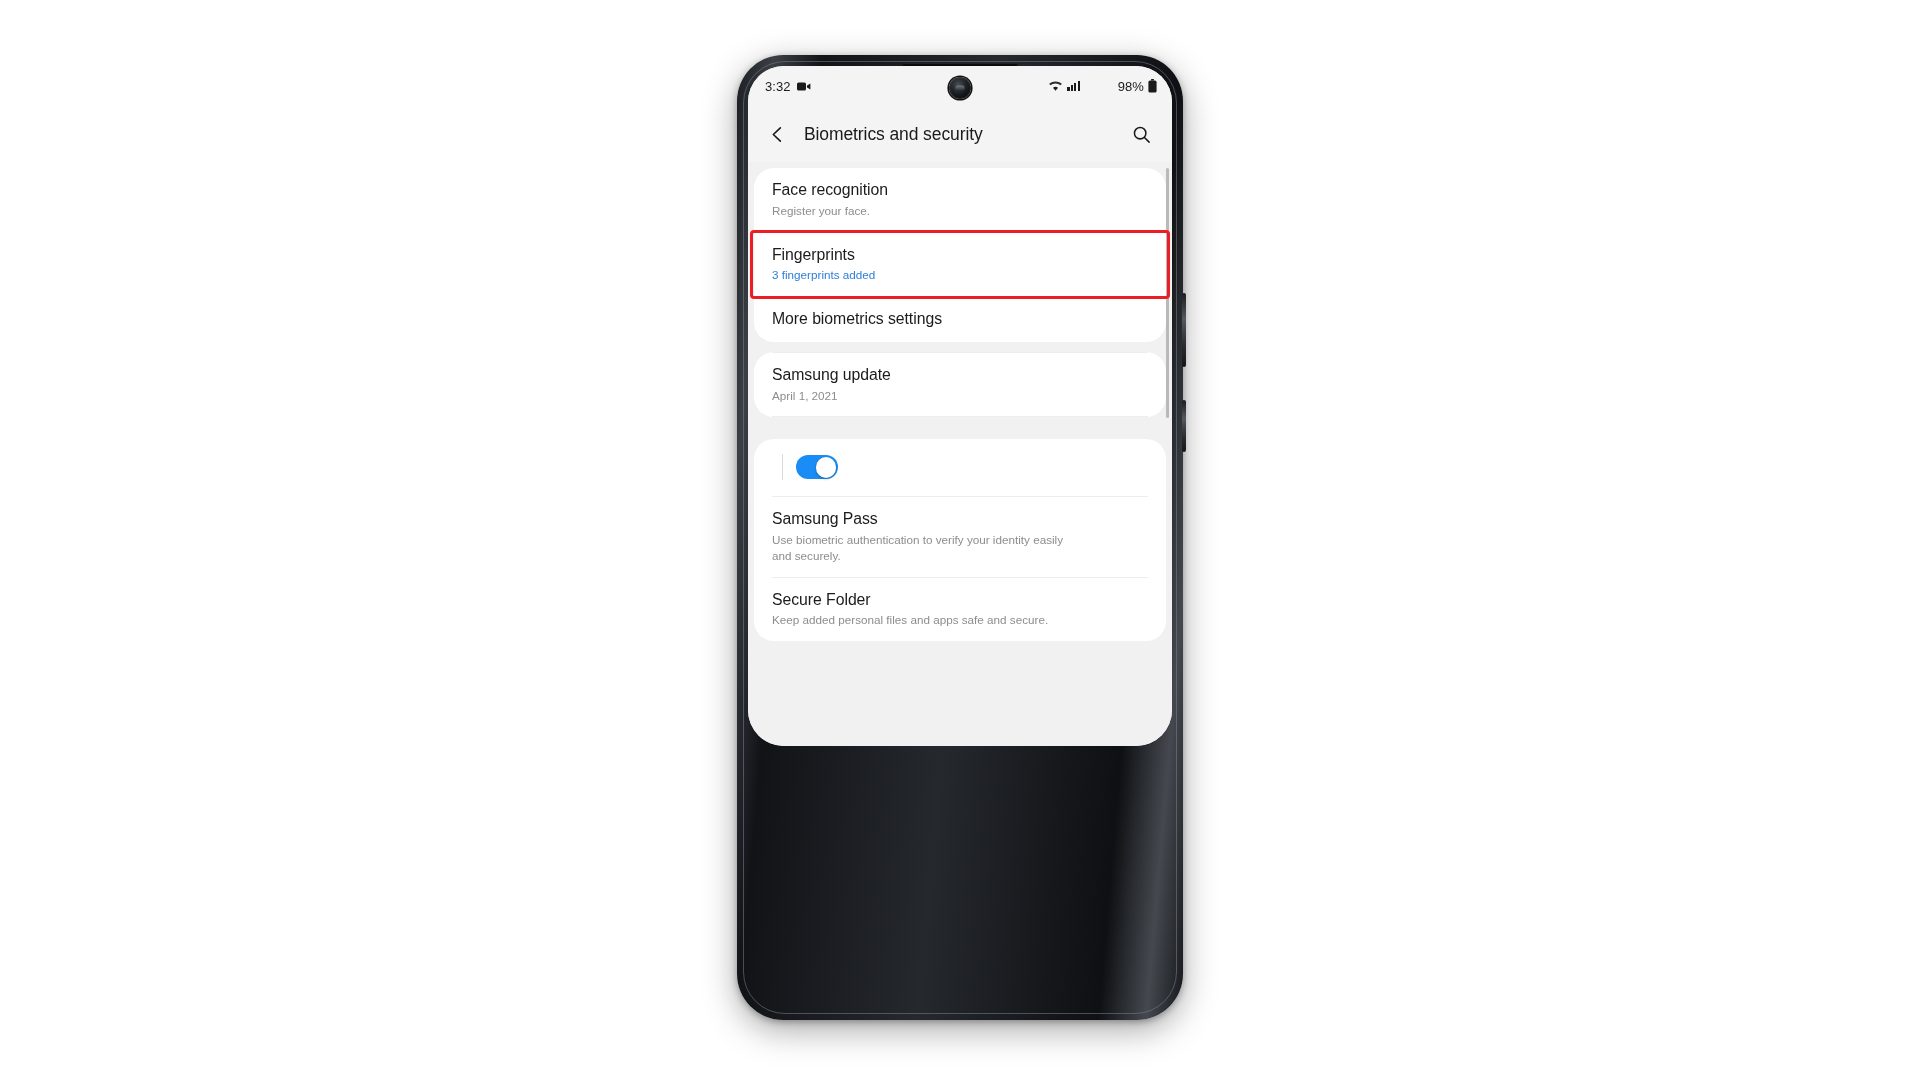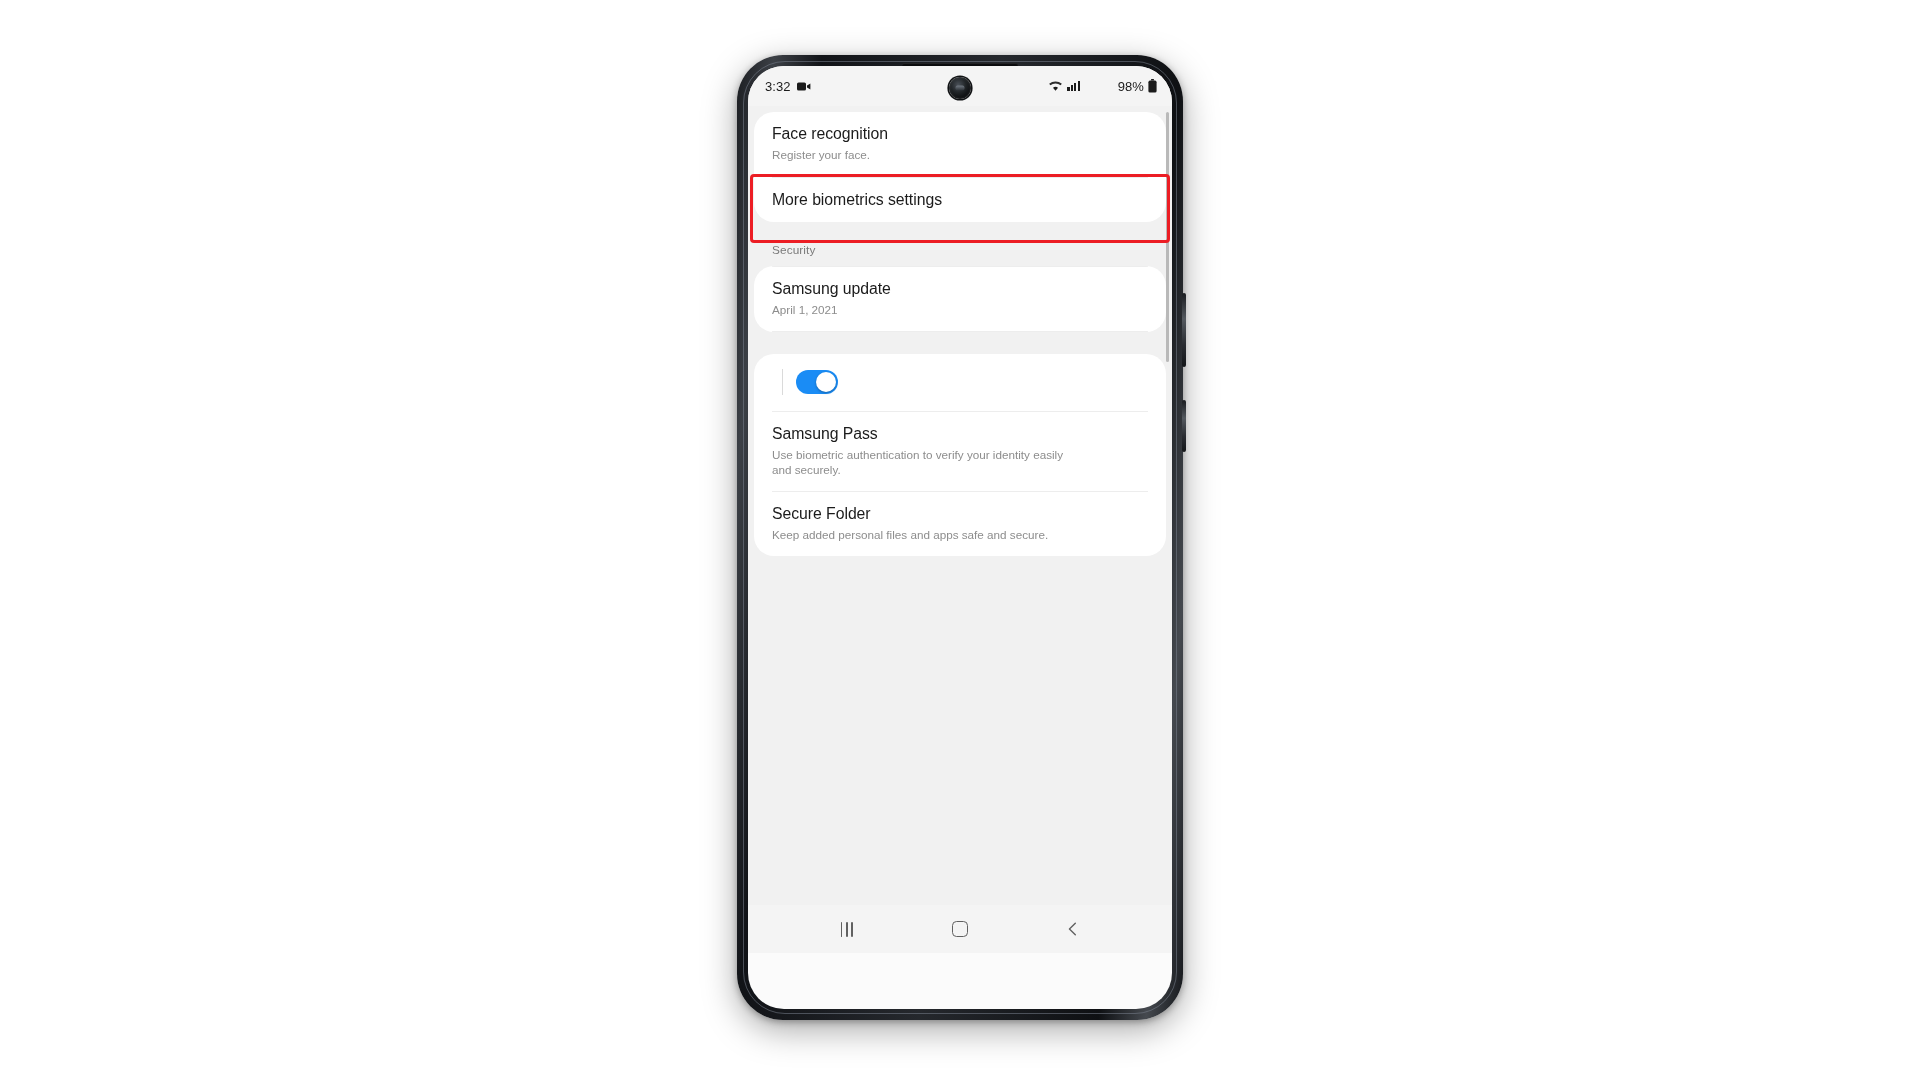--- a/index.html
+++ b/index.html
@@ -52,21 +52,21 @@
     transform: translateX(-50%);
     width: 116px; height: 4px;
     border-radius: 3px;
     background: #0a0b0d;
     box-shadow: inset 0 1px 1px rgba(255,255,255,.11);
   }
 
   
   #screen {
     position: relative;
-    width: 424px; height: 943px;
+    width: 424px; height: 680px;
     border-radius: 36px;
     background: #fbfbfb;
     overflow: hidden;
   }
 
   
   #camera {
     position: absolute;
     left: 50%; top: 11px;
     transform: translateX(-50%);
@@ -307,40 +307,59 @@
           <span id="battery-pct">98%</span>
           <span style="display:flex;align-items:center;">
             <svg width="9" height="14" viewBox="0 0 9 14">
               <rect x="3" y="0" width="3" height="1.6" rx=".6" fill="#1b1b1b"></rect>
               <rect x="0.4" y="1.6" width="8.2" height="12" rx="1.6" fill="#1b1b1b"></rect>
             </svg>
           </span>
         </div>
       </div>
 
+      <div id="appbar">
+        <div id="back-arrow">
+          <svg width="19" height="19" viewBox="0 0 20 20">
+            <path d="M13 3 L5.6 10 L13 17" fill="none" stroke="#1a1a1a" stroke-width="1.7" stroke-linecap="round" stroke-linejoin="round"></path>
+          </svg>
+        </div>
+        <div id="page-title">Biometrics and security</div>
+        <div id="search-btn">
+          <svg width="19" height="19" viewBox="0 0 20 20">
+            <circle cx="8.6" cy="8.6" r="6" fill="none" stroke="#1a1a1a" stroke-width="1.6"></circle>
+            <path d="M13.1 13.1 L18 18" stroke="#1a1a1a" stroke-width="1.6" stroke-linecap="round"></path>
+          </svg>
+        </div>
+      </div>
 
       <div id="content">
 
         <div class="card first">
           <div class="row">
             <div class="row-text">
               <div class="row-title">Face recognition</div>
               <div class="row-sub">Register your face.</div>
             </div>
           </div>
           <div class="divider"></div>
+          <div class="row" id="row-fingerprints">
+            <div class="row-text">
+              <div class="row-title">Fingerprints</div>
+              <div class="row-sub accent">3 fingerprints added</div>
+            </div>
+          </div>
           <div class="divider"></div>
           <div class="row">
             <div class="row-text">
               <div class="row-title">More biometrics settings</div>
             </div>
           </div>
         </div>
 
-        <div class="section-label">Security</div>
 
         <div class="card">
           <div class="divider"></div>
           <div class="row">
             <div class="row-text">
               <div class="row-title">Samsung update</div>
               <div class="row-sub">April 1, 2021</div>
             </div>
           </div>
           <div class="divider"></div>

